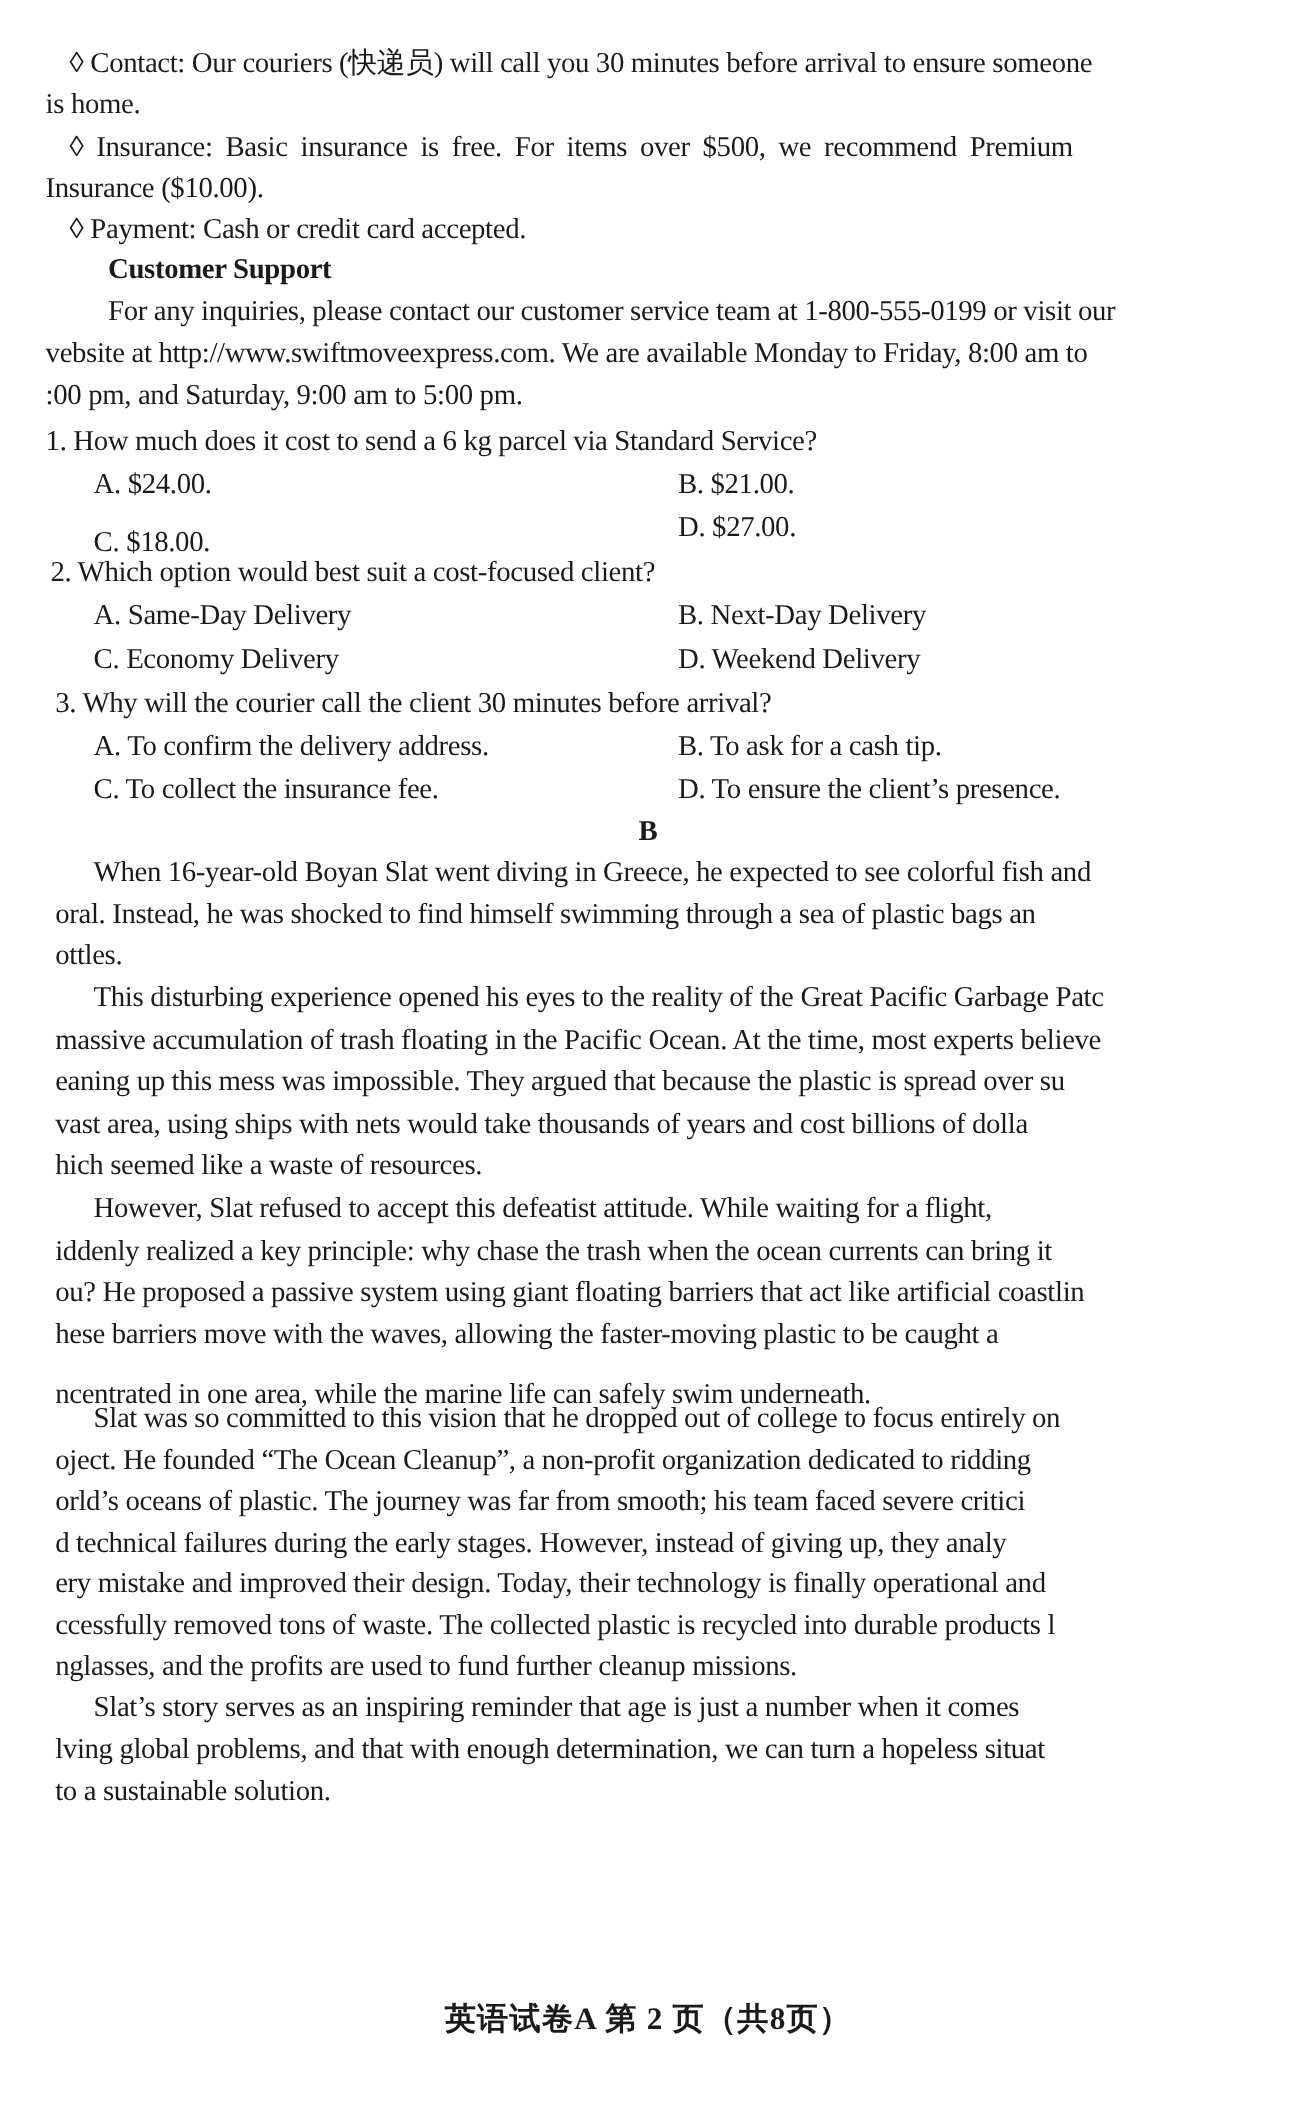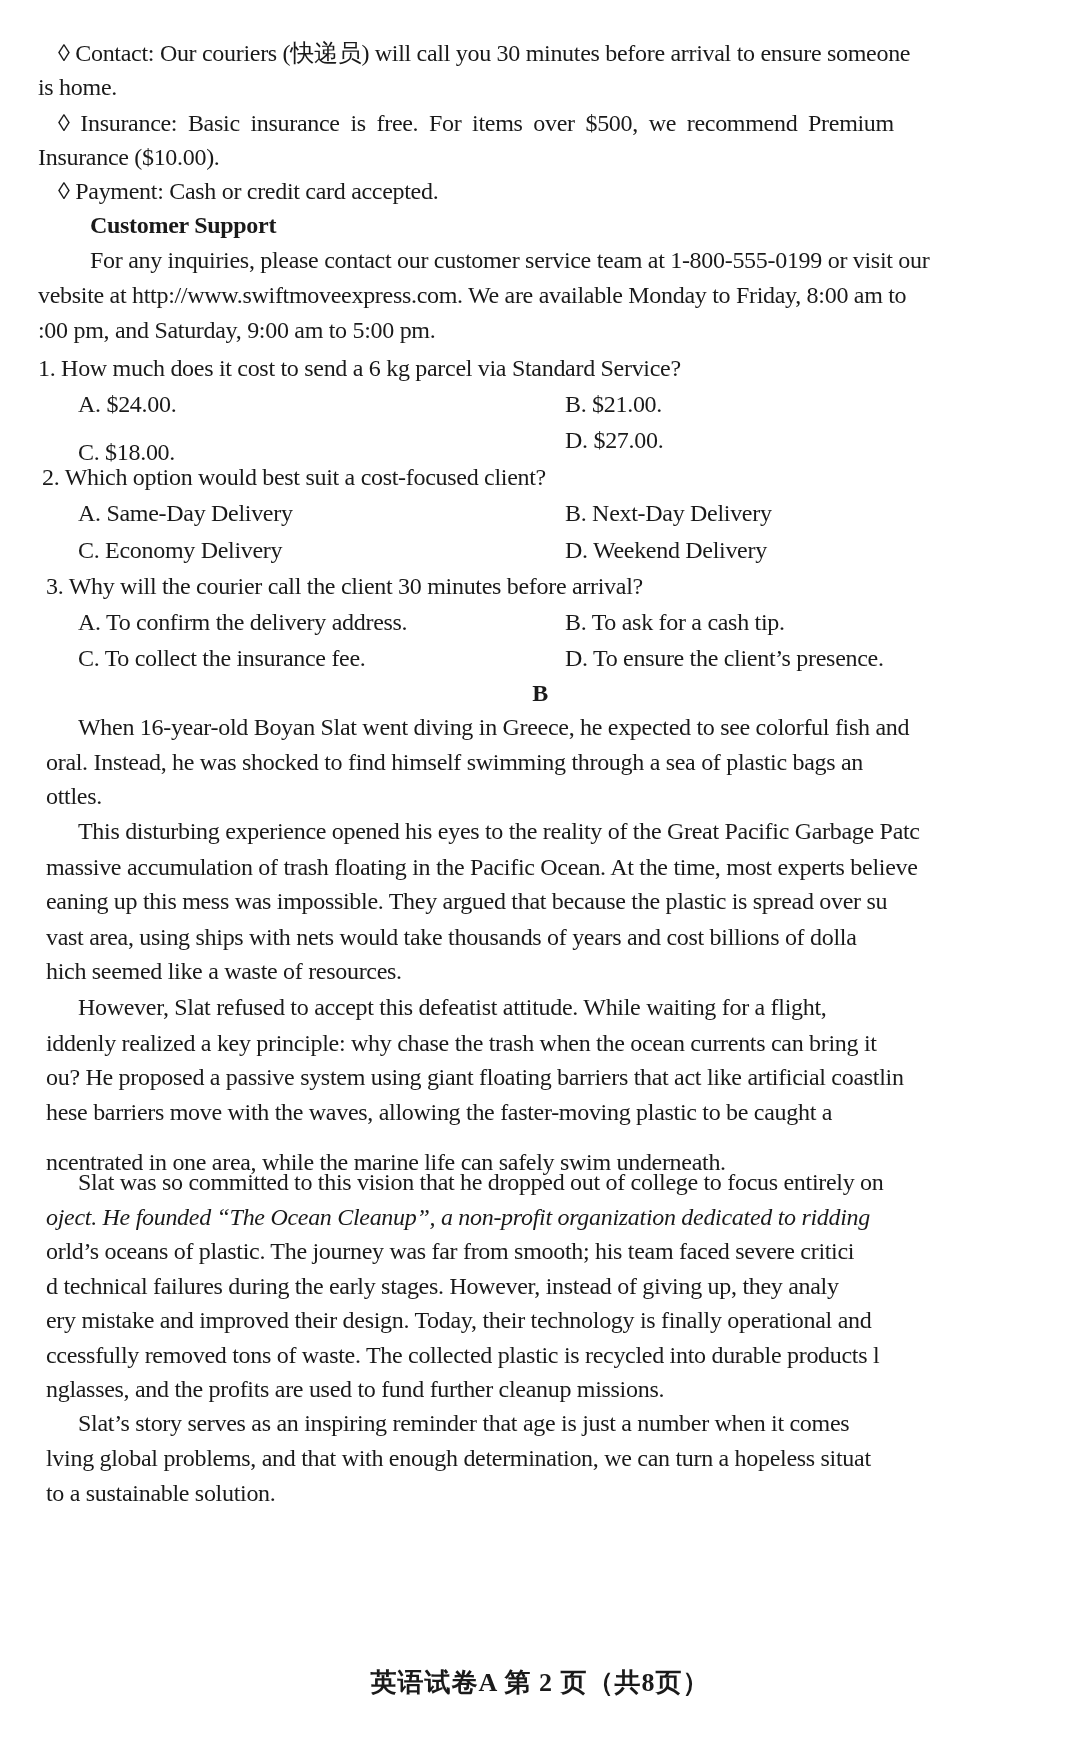--- a/index.html
+++ b/index.html
@@ -63,21 +63,21 @@
       <div class="line" style="left: 46px; top: 852px;">massive accumulation of trash floating in the Pacific Ocean. At the time, most experts believe</div>
       <div class="line" style="left: 46px; top: 886px;">eaning up this mess was impossible. They argued that because the plastic is spread over su</div>
       <div class="line" style="left: 46px; top: 922px;">vast area, using ships with nets would take thousands of years and cost billions of dolla</div>
       <div class="line" style="left: 46px; top: 956px;">hich seemed like a waste of resources.</div>
       <div class="line" style="left: 78px; top: 992px;">However, Slat refused to accept this defeatist attitude. While waiting for a flight,</div>
       <div class="line" style="left: 46px; top: 1028px;">iddenly realized a key principle: why chase the trash when the ocean currents can bring it</div>
       <div class="line" style="left: 46px; top: 1062px;">ou? He proposed a passive system using giant floating barriers that act like artificial coastlin</div>
       <div class="line" style="left: 46px; top: 1097px;">hese barriers move with the waves, allowing the faster-moving plastic to be caught a</div>
       <div class="line" style="left: 46px; top: 1131px; margin-top: 16px;">ncentrated in one area, while the marine life can safely swim underneath.</div>
       <div class="line" style="left: 78px; top: 1167px;">Slat was so committed to this vision that he dropped out of college to focus entirely on</div>
-      <div class="line" style="left: 46px; top: 1202px; font-style: italic;">oject. He founded “The Ocean Cleanup”, a non-profit organization dedicated to ridding</div>
+      <div class="line" style="left: 46px; top: 1202px;">oject. He founded “The Ocean Cleanup”, a non-profit organization dedicated to ridding</div>
       <div class="line" style="left: 46px; top: 1236px;">orld’s oceans of plastic. The journey was far from smooth; his team faced severe critici</div>
       <div class="line" style="left: 46px; top: 1271px;">d technical failures during the early stages. However, instead of giving up, they analy</div>
       <div class="line" style="left: 46px; top: 1305px;">ery mistake and improved their design. Today, their technology is finally operational and</div>
       <div class="line" style="left: 46px; top: 1340px;">ccessfully removed tons of waste. The collected plastic is recycled into durable products l</div>
       <div class="line" style="left: 46px; top: 1374px;">nglasses, and the profits are used to fund further cleanup missions.</div>
       <div class="line" style="left: 78px; top: 1408px; text-align: center;">Slat’s story serves as an inspiring reminder that age is just a number when it comes</div>
       <div class="line" style="left: 46px; top: 1443px;">lving global problems, and that with enough determination, we can turn a hopeless situat</div>
       <div class="line" style="left: 46px; top: 1478px;">to a sustainable solution.</div>
     </div>
 

